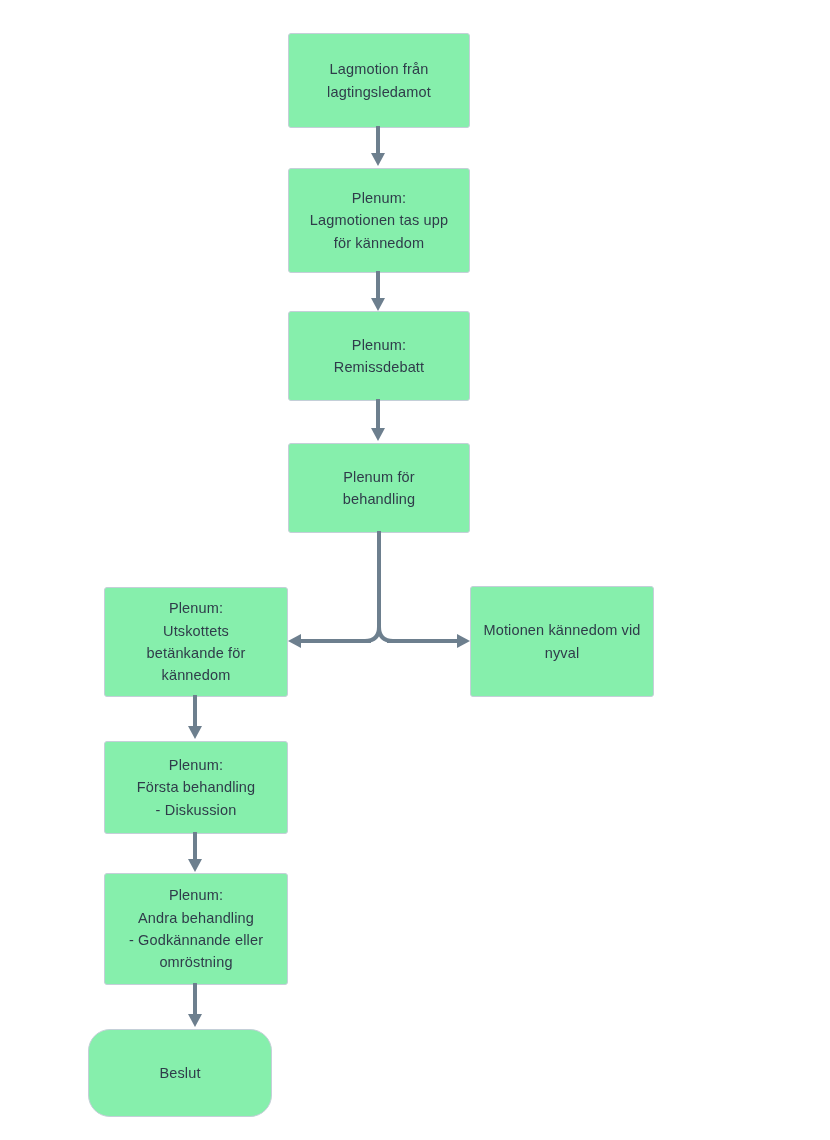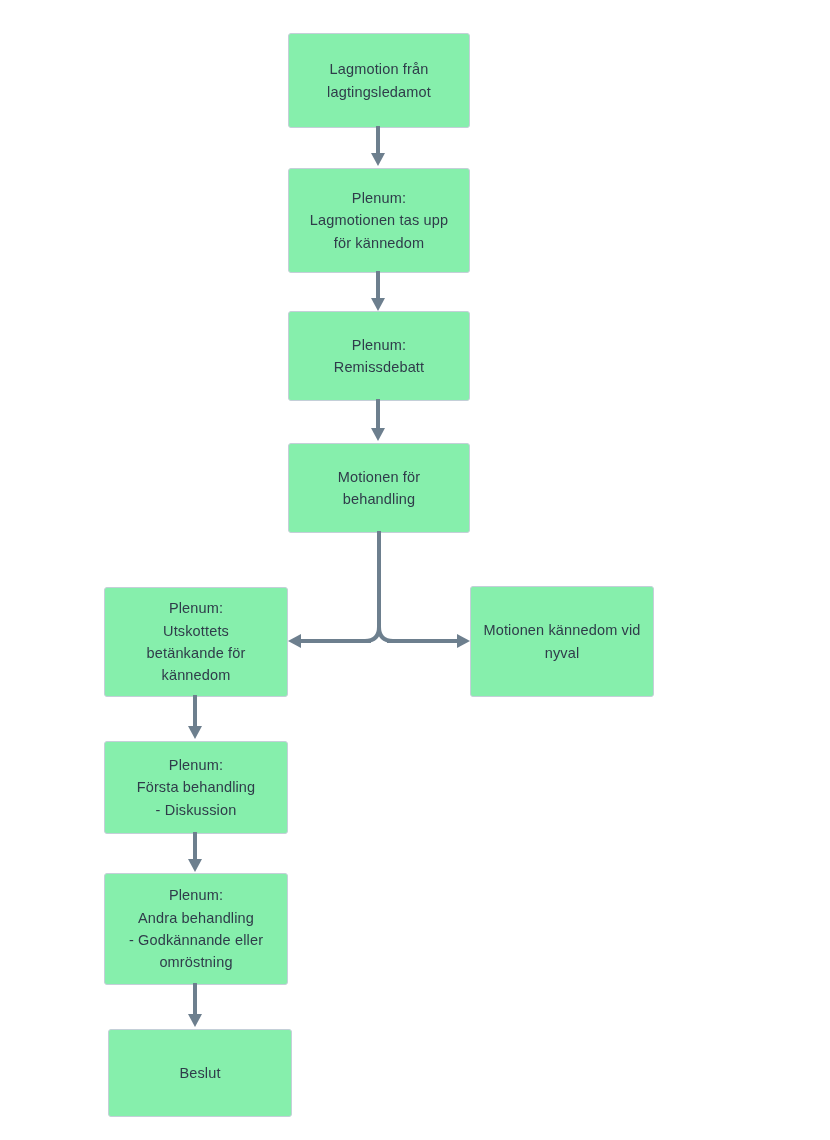--- a/index.html
+++ b/index.html
@@ -42,21 +42,21 @@
   
   #node-lagmotion      { left: 288px; top: 33px;  width: 182px; height: 95px; }
   #node-kannedom-upp   { left: 288px; top: 168px; width: 182px; height: 105px; }
   #node-remissdebatt   { left: 288px; top: 311px; width: 182px; height: 90px; }
   #node-utskott        { left: 288px; top: 443px; width: 182px; height: 90px; }
 
   
   #node-betankande     { left: 104px; top: 587px;  width: 184px; height: 110px; }
   #node-forsta         { left: 104px; top: 741px;  width: 184px; height: 93px;  }
   #node-andra          { left: 104px; top: 873px;  width: 184px; height: 112px; }
-  #node-beslut         { left: 108px; top: 1029px; width: 184px; height: 88px;  }
+  #node-beslut         { left: 88px; top: 1029px; width: 184px; height: 88px; border-radius: 22px;  }
 
   
   #node-nyval         { left: 470px; top: 586px; width: 184px; height: 111px; }
 
   
   .conn {
     position: absolute;
     pointer-events: none;
   }
   .conn svg { display: block; overflow: visible; }
@@ -108,21 +108,21 @@
   </div>
 
   <div class="conn" id="arrow-3">
     <svg width="36" height="46" viewBox="0 0 36 46" aria-hidden="true">
       <path d="M18 0 L18 30" stroke="#6d7f8e" stroke-width="4" fill="none"></path>
       <path d="M11 29 L25 29 L18 42 Z" fill="#6d7f8e"></path>
     </svg>
   </div>
 
   <div class="node" id="node-utskott">
-    <span class="node-label">Motionen för
+    <span class="node-label">Plenum för
 behandling</span>
   </div>
 
   <div class="conn" id="split-branch">
     <svg width="190" height="125" viewBox="0 0 190 125" aria-hidden="true">
 
       <path d="M94 0 L94 96 Q94 110 80 110" stroke="#6d7f8e" stroke-width="4" fill="none" stroke-linecap="butt"></path>
       <path d="M94 96 Q94 110 108 110" stroke="#6d7f8e" stroke-width="4" fill="none" stroke-linecap="butt"></path>
 
       <path d="M86 110 L16 110" stroke="#6d7f8e" stroke-width="4" fill="none"></path>

